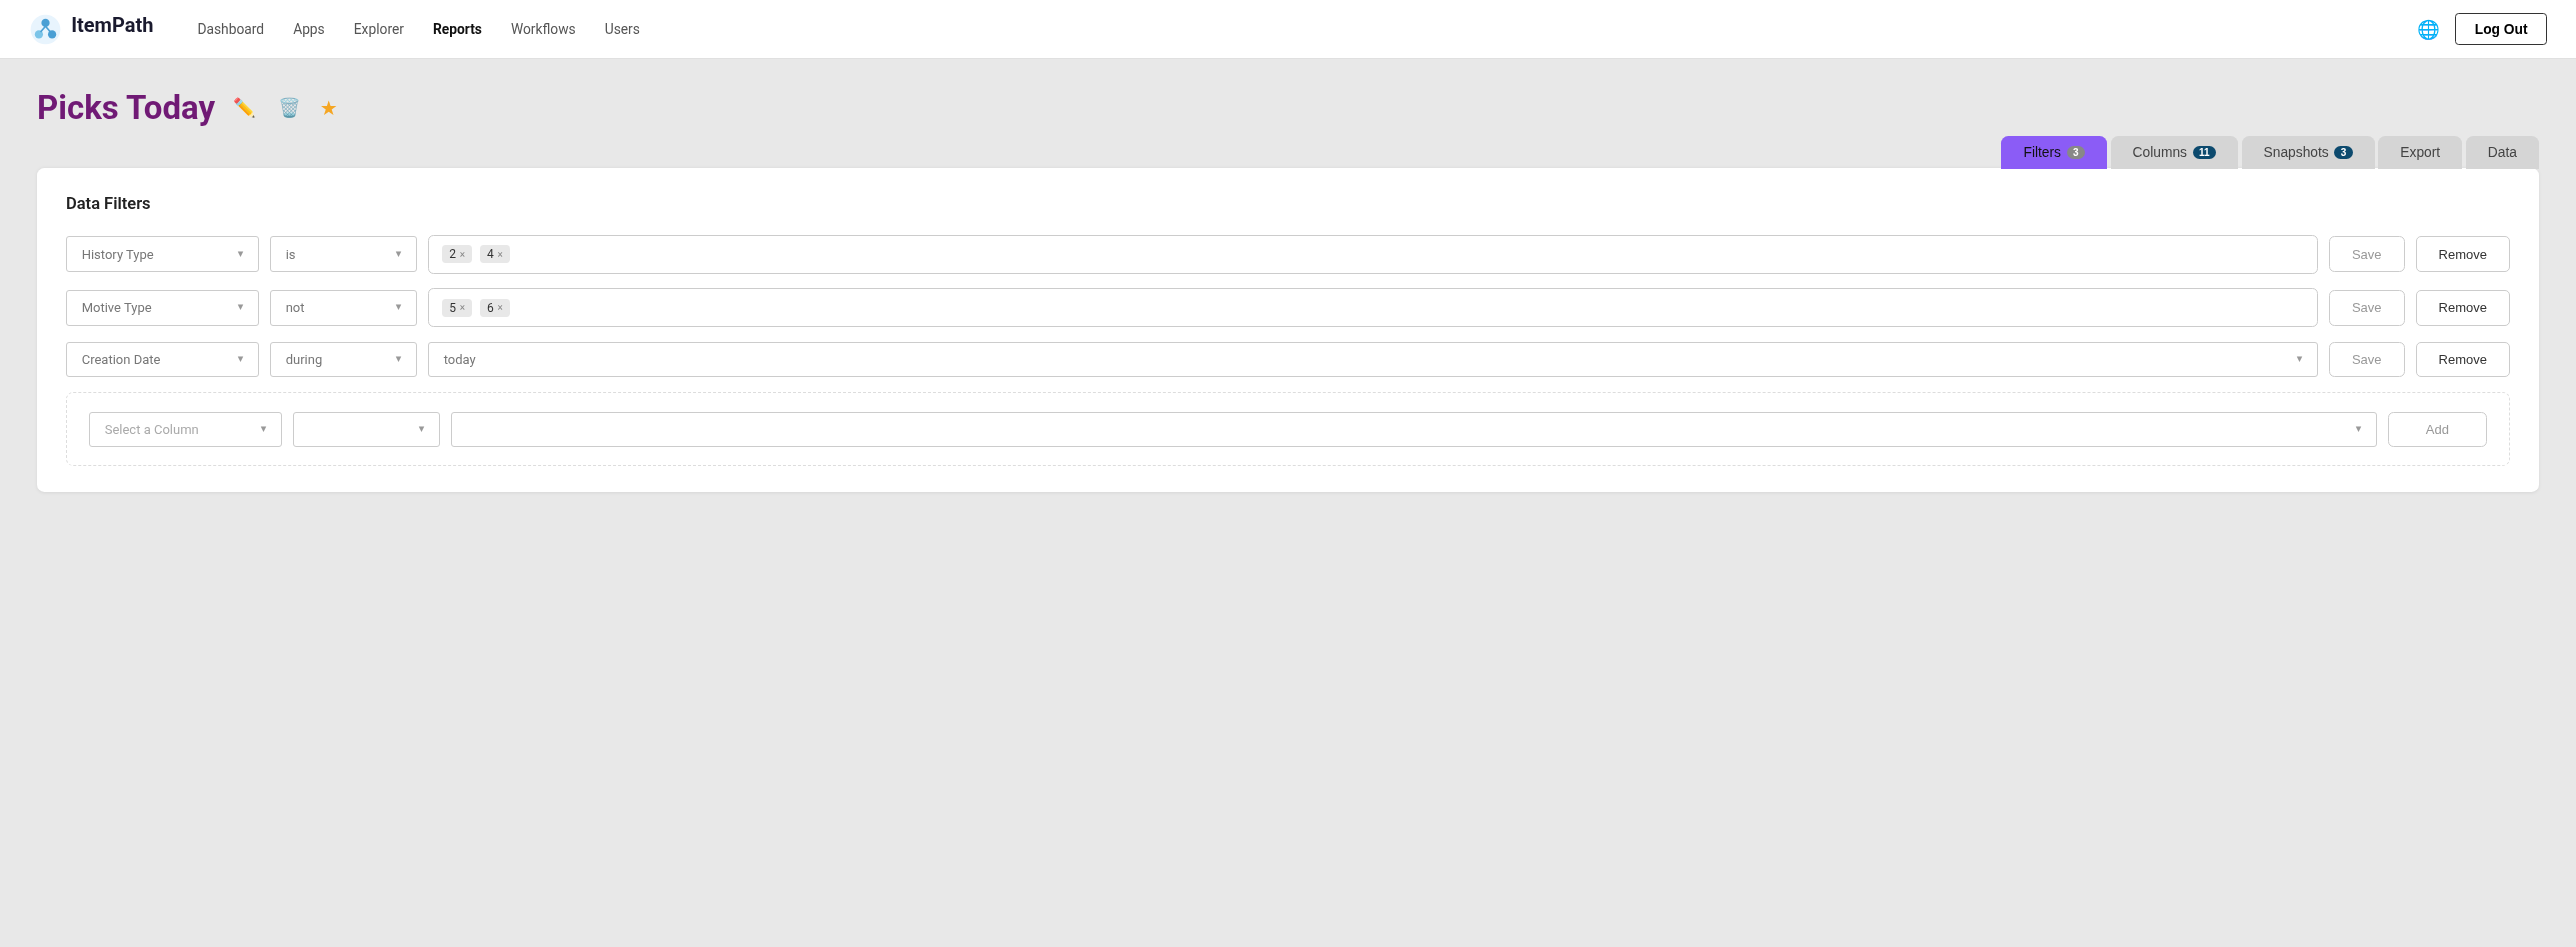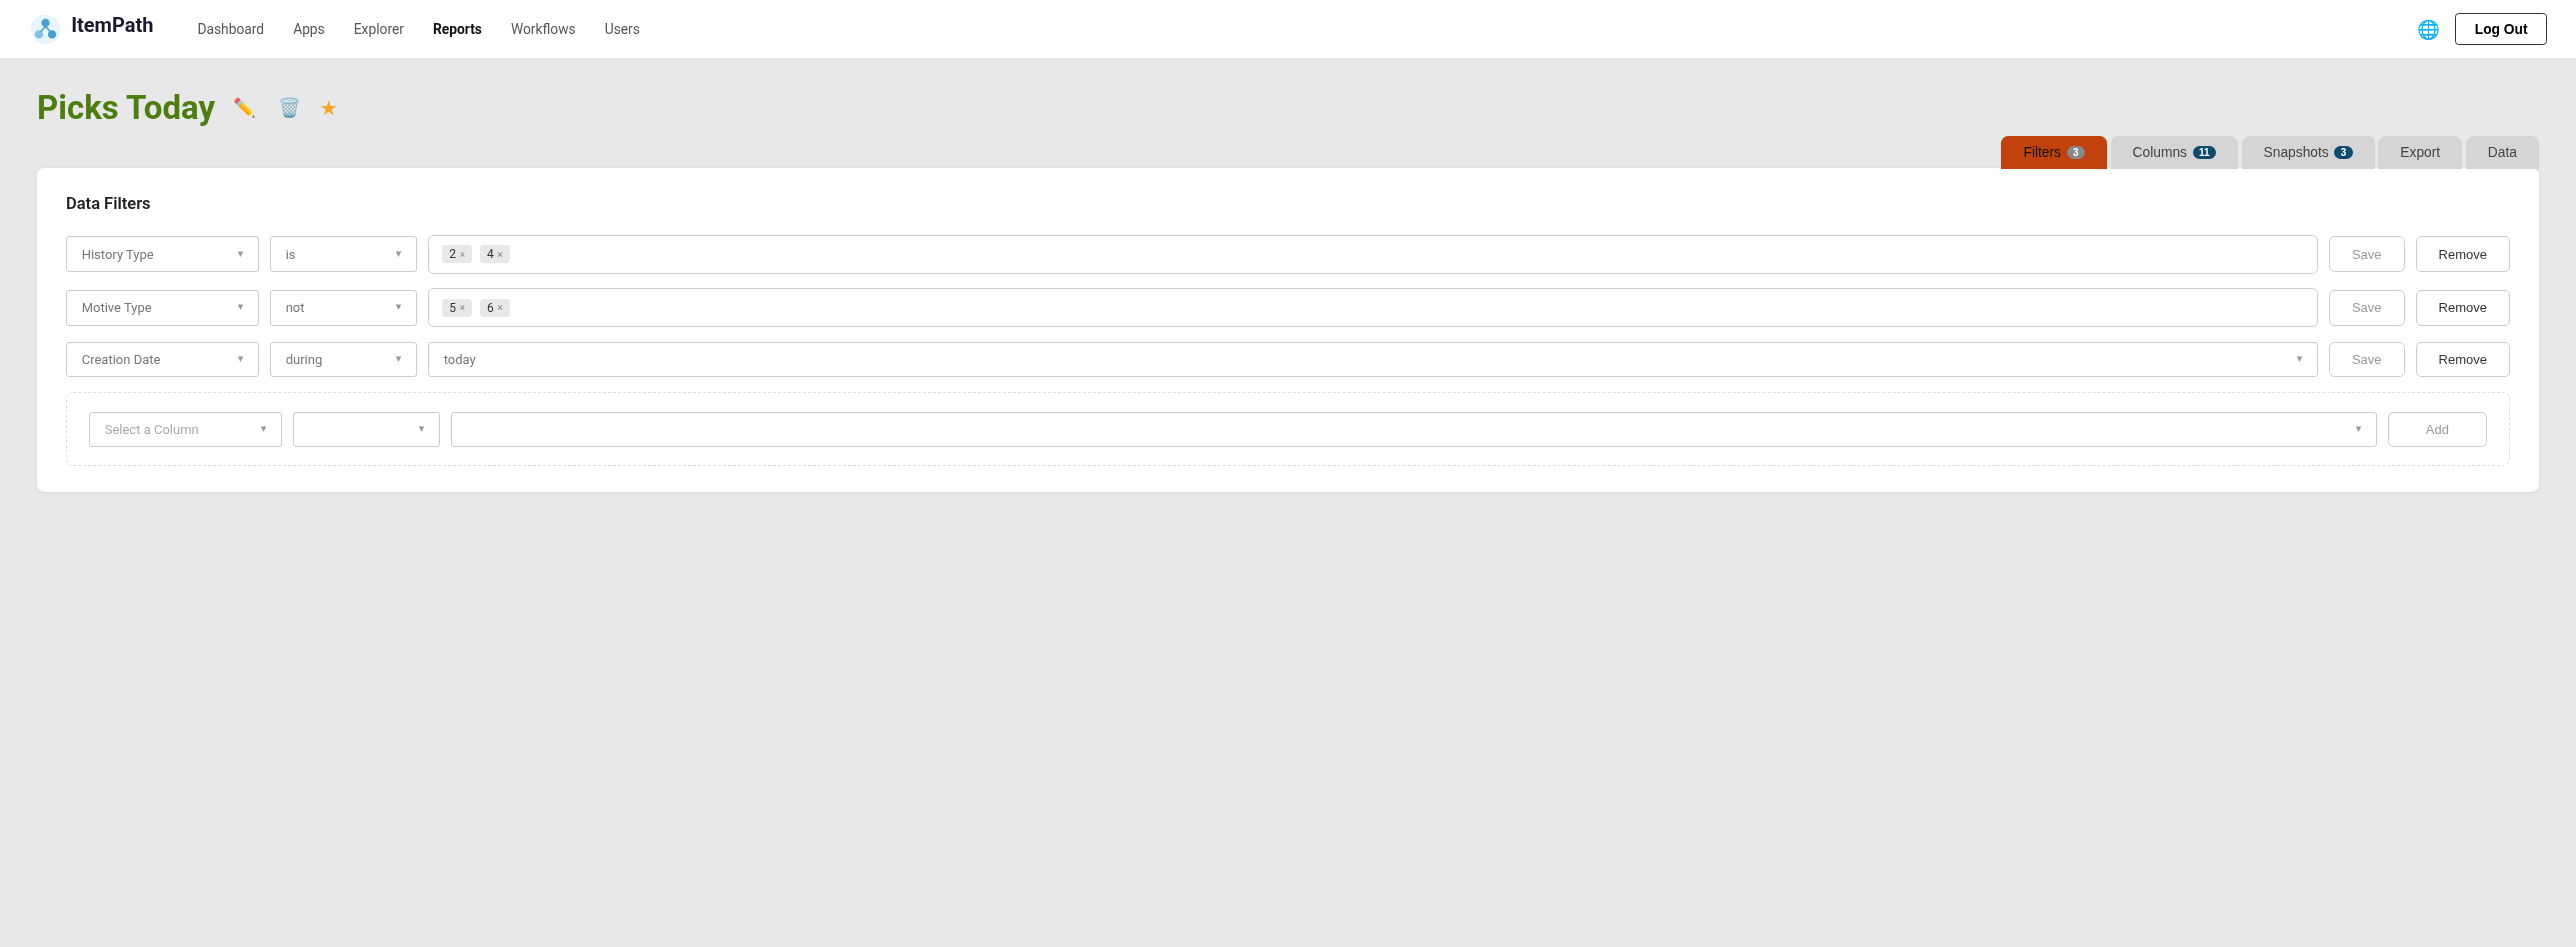--- a/index.html
+++ b/index.html
@@ -75,21 +75,21 @@
     }
     .page-header {
       display: flex;
       align-items: center;
       gap: 14.7px;
       margin-bottom: 7.3px;
     }
     .page-title {
       font-size: 33px;
       font-weight: 700;
-      color: #4d7c0f;
+      color: #701a75;
     }
     .icon-btn {
       background: none;
       border: none;
       cursor: pointer;
       font-size: 18.4px;
       color: #666;
       padding: 3.7px;
     }
     .star-icon {
@@ -118,21 +118,21 @@
       background: #d5d5d5;
       font-size: 13.8px;
       color: #444;
       cursor: pointer;
       border: none;
       display: flex;
       align-items: center;
       gap: 5.5px;
     }
     .tab.active {
-      background: #c2410c;
+      background: #8b5cf6;
       color: #111;
       font-weight: 500;
     }
     .tab-badge {
       background: #0c4a6e;
       color: #fff;
       border-radius: 9.2px;
       font-size: 10px;
       padding: 0.9px 6.4px;
       font-weight: 600;

